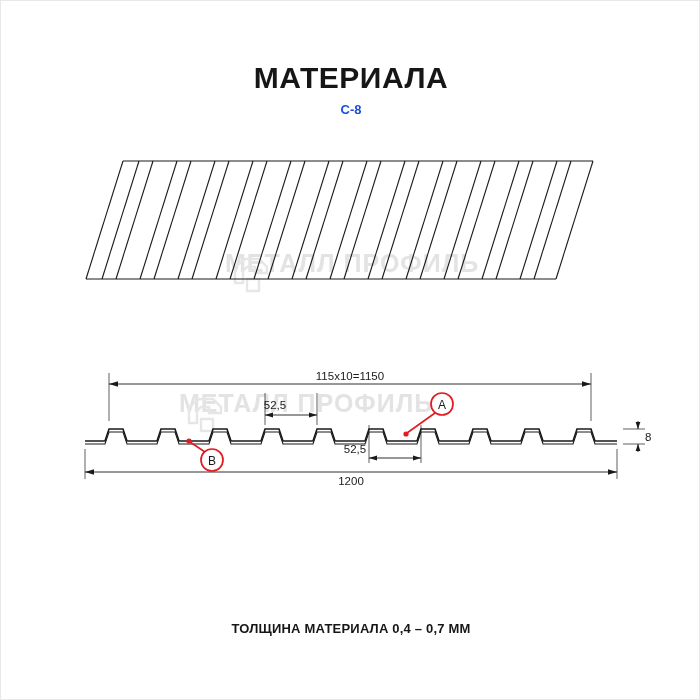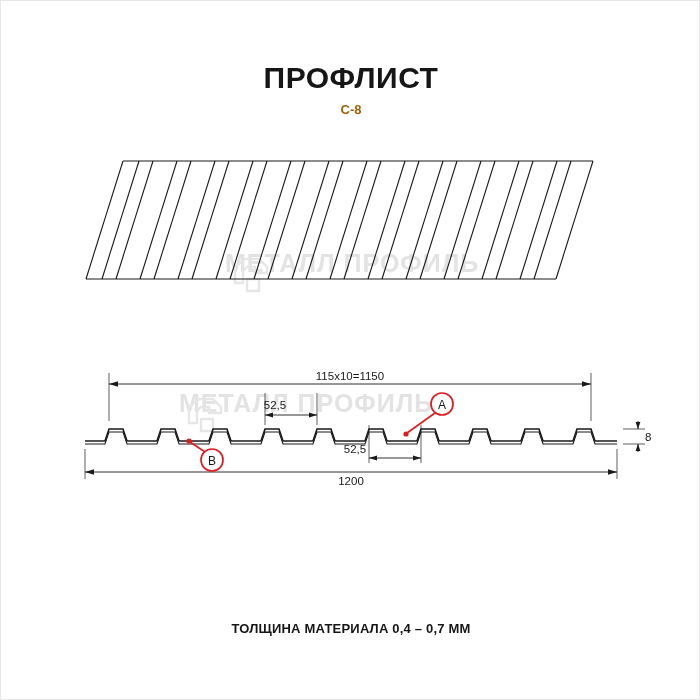--- a/index.html
+++ b/index.html
@@ -34,21 +34,21 @@
     color: #161616;
   }
   .subtitle {
     position: absolute;
     top: 101px;
     left: 0;
     width: 700px;
     text-align: center;
     font-size: 13px;
     font-weight: bold;
-    color: #a16207;
+    color: #1d4ed8;
   }
   .footer-note {
     position: absolute;
     top: 620px;
     left: 0;
     width: 700px;
     text-align: center;
     font-size: 13px;
     font-weight: bold;
     color: #161616;
@@ -80,21 +80,21 @@
   .wm-logo {
     position: absolute;
     pointer-events: none;
   }
 </style>
 </head>
 <body>
 
 <div class="page">
 
-  <div class="title">ПРОФЛИСТ</div>
+  <div class="title">МАТЕРИАЛА</div>
   <div class="subtitle">С-8</div>
 
   <div class="wm wm1">МЕТАЛЛ ПРОФИЛЬ</div>
   <div class="wm wm2">МЕТАЛЛ ПРОФИЛЬ</div>
 
   <svg class="wm-logo" style="top:252px;left:228px;" width="56" height="46" viewBox="0 0 56 46">
     <path d="M6 30 L6 14 L16 6 L30 6 L38 14 L38 20 L26 20 L26 14 L18 14 L14 18 L14 30 Z" fill="none" stroke="#e6e6e6" stroke-width="2.4"></path>
     <path d="M18 38 L18 26 L30 26 L30 38 Z" fill="none" stroke="#e6e6e6" stroke-width="2.4"></path>
   </svg>
   <svg class="wm-logo" style="top:392px;left:182px;" width="56" height="46" viewBox="0 0 56 46">

